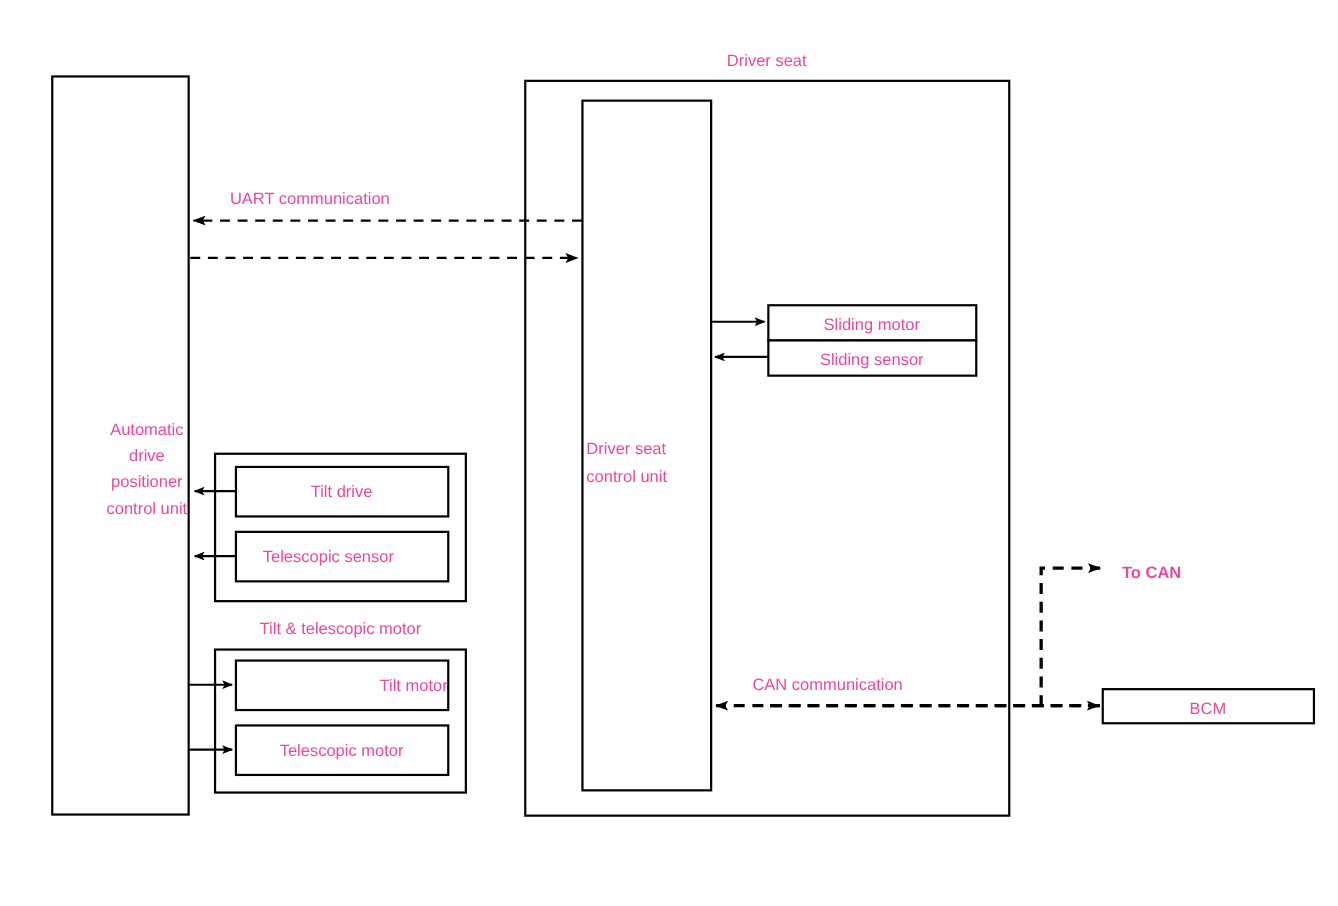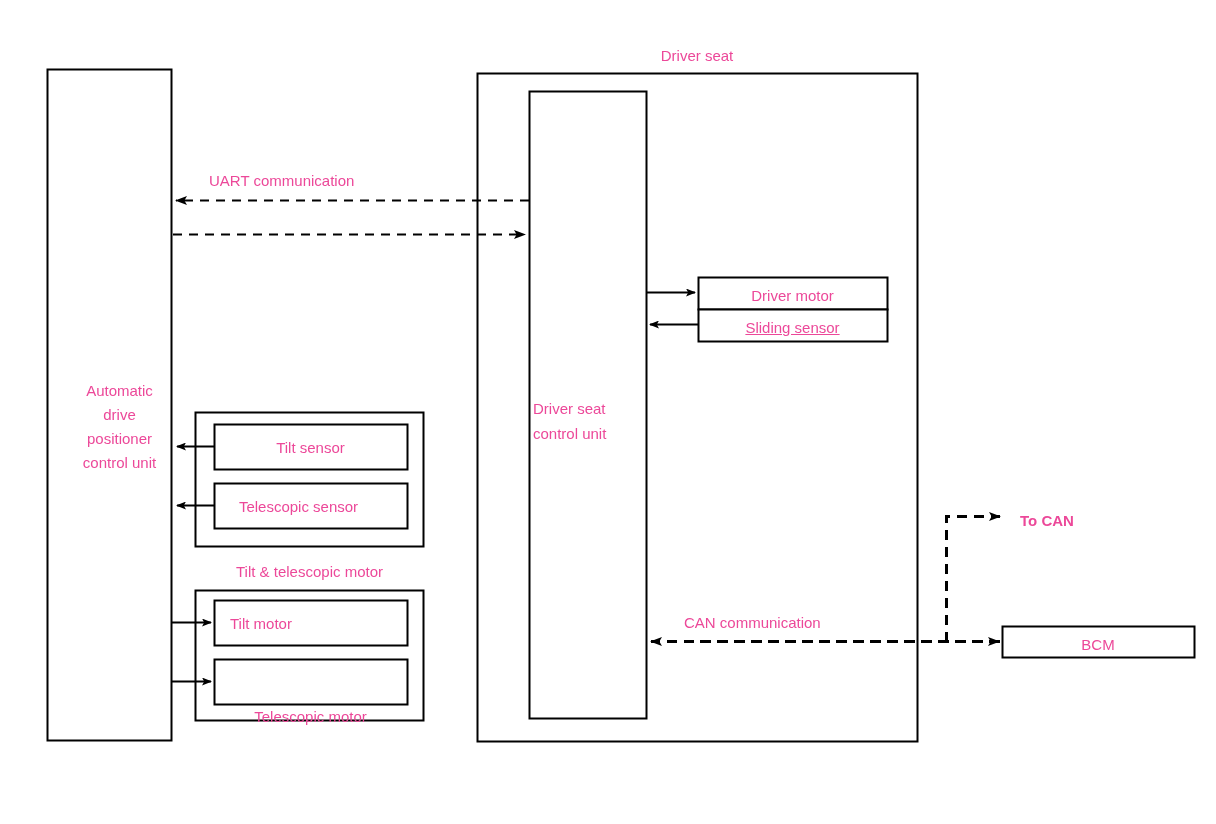--- a/index.html
+++ b/index.html
@@ -85,42 +85,42 @@
     <line x1="698" y1="324.5" x2="650" y2="324.5" stroke="#000000" stroke-width="2" marker-end="url(#arrowSolidL)"></line>
 
     <line x1="1000" y1="641.5" x2="651" y2="641.5" stroke="#000000" stroke-width="3" stroke-dasharray="10,7" marker-end="url(#arrowDash)"></line>
     <line x1="700" y1="641.5" x2="999" y2="641.5" stroke="#000000" stroke-width="3" stroke-dasharray="10,7" marker-end="url(#arrowDash)"></line>
 
     <path d="M946.5,642 L946.5,516.5 L1000,516.5" fill="none" stroke="#000000" stroke-width="3" stroke-dasharray="10,7" marker-end="url(#arrowDash)"></path>
   </svg>
 
   <div class="lbl center" style="left:697px; top:44px; width:200px; margin-left:-100px; transform:none;">Driver seat</div>
 
-  <div class="lbl" style="left:49px; top:379px; width:141px; line-height:24px; white-space:pre-line;">Automatic
+  <div class="lbl" style="left:63px; top:379px; width:141px; line-height:24px; white-space:pre-line;">Automatic
 drive
 positioner
 control unit</div>
 
   <div class="lbl" style="left:533px; top:396px; width:110px; line-height:25px; text-align:left; white-space:pre-line;">Driver seat
 control unit</div>
 
 
-  <div class="lbl" style="left:214px; top:436px; width:193px; text-align:center;">Tilt sensor</div>
+  <div class="lbl" style="left:214px; top:436px; width:193px; text-align:center;">Tilt drive</div>
 
   <div class="lbl" style="left:202px; top:495px; width:193px; text-align:center;">Telescopic sensor</div>
 
   <div class="lbl" style="left:195px; top:560px; width:229px; text-align:center;">Tilt &amp; telescopic motor</div>
 
-  <div class="lbl" style="left:230px; top:612px; width:193px; text-align:left;">Tilt motor</div>
+  <div class="lbl" style="left:214px; top:612px; width:193px; text-align:right;">Tilt motor</div>
 
-  <div class="lbl" style="left:214px; top:671px; width:193px; text-align:center;margin-top:34px;">Telescopic motor</div>
+  <div class="lbl" style="left:214px; top:671px; width:193px; text-align:center;">Telescopic motor</div>
 
-  <div class="lbl" style="left:698px; top:284px; width:189px; text-align:center;">Driver motor</div>
+  <div class="lbl" style="left:698px; top:284px; width:189px; text-align:center;">Sliding motor</div>
 
-  <div class="lbl" style="left:698px; top:316px; width:189px; text-align:center;text-decoration:underline;">Sliding sensor</div>
+  <div class="lbl" style="left:698px; top:316px; width:189px; text-align:center;">Sliding sensor</div>
 
   <div class="lbl" style="left:1002px; top:633px; width:192px; text-align:center;">BCM</div>
 
   <div class="lbl" style="left:209px; top:169px; text-align:right;">UART communication</div>
 
   <div class="lbl" style="left:684px; top:611px; text-align:left;">CAN communication</div>
 
   <div class="lbl" style="left:1020px; top:509px; text-align:left;font-weight:bold;">To CAN</div>
 
 </div>

